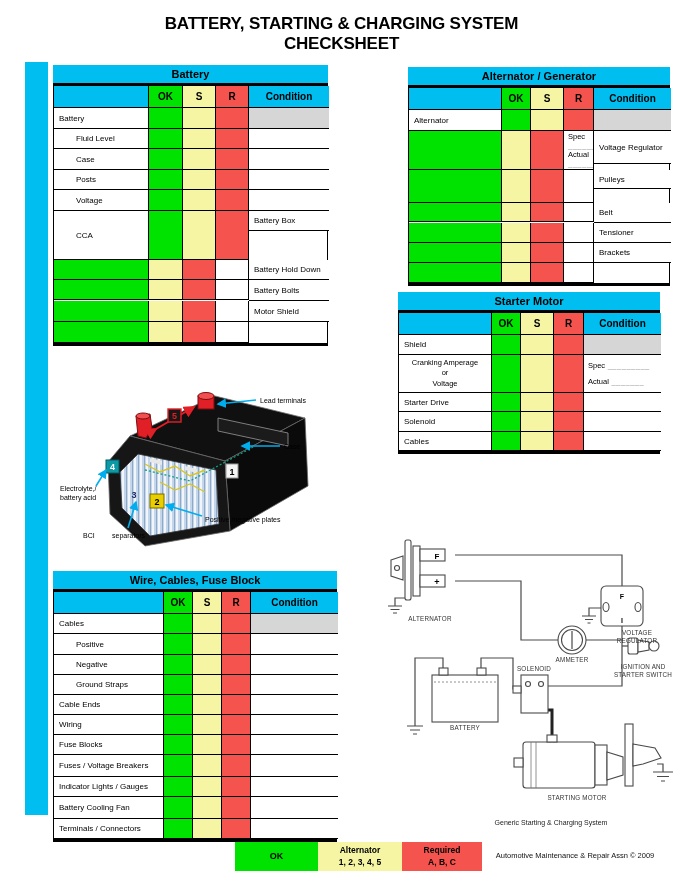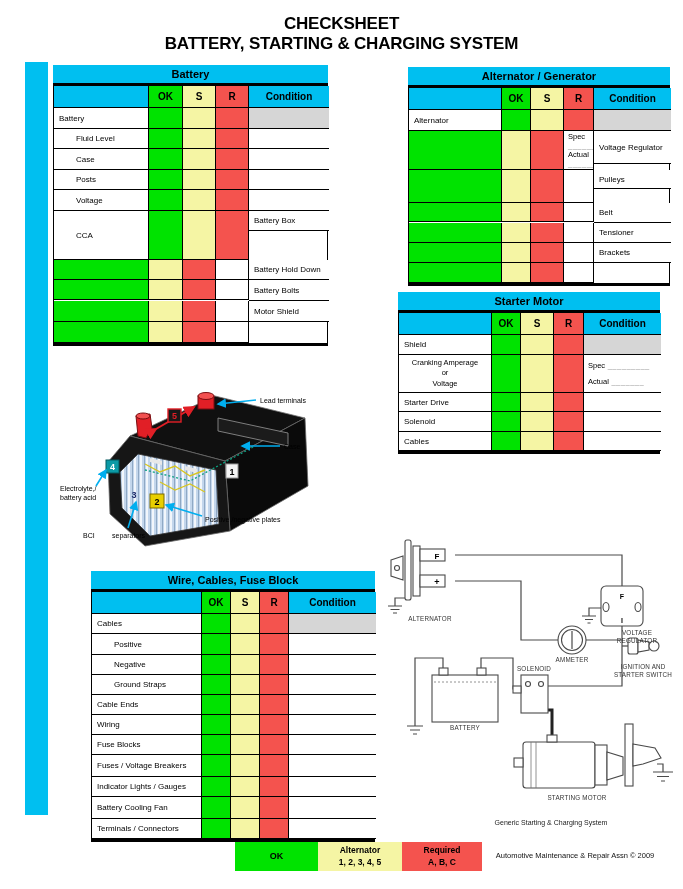--- a/index.html
+++ b/index.html
@@ -43,22 +43,22 @@
   .clab{font-size:6.3px;fill:#333;letter-spacing:0.2px;}
   .wire{fill:none;stroke:#4a4a4a;stroke-width:1.2;}
   .part{fill:#fff;stroke:#4a4a4a;stroke-width:1.1;}
 </style>
 </head>
 <body>
 
 <div id="page">
 
   <div id="title">
+    <div>BATTERY, STARTING &amp; CHARGING SYSTEM</div>
     <div>CHECKSHEET</div>
-    <div>BATTERY, STARTING &amp; CHARGING SYSTEM</div>
   </div>
 
   <div id="strip"></div>
 
   <div id="tbl-battery" class="tbl" style="left: 53px; top: 65px; width: 275px;">
       <div class="tbl-title">Battery</div>
       <div class="grid" style="grid-template-columns: 95px 34px 33px 33px 80px;">
         <div class="cell hdr bg-c" style="height: 22px;"></div>
         <div class="cell hdr bg-g" style="height: 22px;">OK</div>
         <div class="cell hdr bg-y" style="height: 22px;">S</div>
@@ -197,21 +197,21 @@
         <div class="cell bg-y" style="height: 20px;"></div>
         <div class="cell bg-r" style="height: 20px;"></div>
         <div class="cell cond" style="height: 20px;"></div>
         <div class="cell lbl" style="height: 19px;">Cables</div>
         <div class="cell bg-g" style="height: 19px;"></div>
         <div class="cell bg-y" style="height: 19px;"></div>
         <div class="cell bg-r" style="height: 19px;"></div>
         <div class="cell cond" style="height: 19px;"></div>
       </div>
     </div>
-  <div id="tbl-wire" class="tbl" style="left: 53px; top: 571px; width: 284px; margin-left: 38px;">
+  <div id="tbl-wire" class="tbl" style="left: 53px; top: 571px; width: 284px;">
       <div class="tbl-title">Wire, Cables, Fuse Block</div>
       <div class="grid" style="grid-template-columns: 110px 29px 29px 29px 87px;">
         <div class="cell hdr bg-c" style="height: 22px;"></div>
         <div class="cell hdr bg-g" style="height: 22px;">OK</div>
         <div class="cell hdr bg-y" style="height: 22px;">S</div>
         <div class="cell hdr bg-r" style="height: 22px;">R</div>
         <div class="cell hdr bg-c" style="height: 22px;">Condition</div>
         <div class="cell lbl" style="height: 20px;">Cables</div>
         <div class="cell bg-g" style="height: 20px;"></div>
         <div class="cell bg-y" style="height: 20px;"></div>

